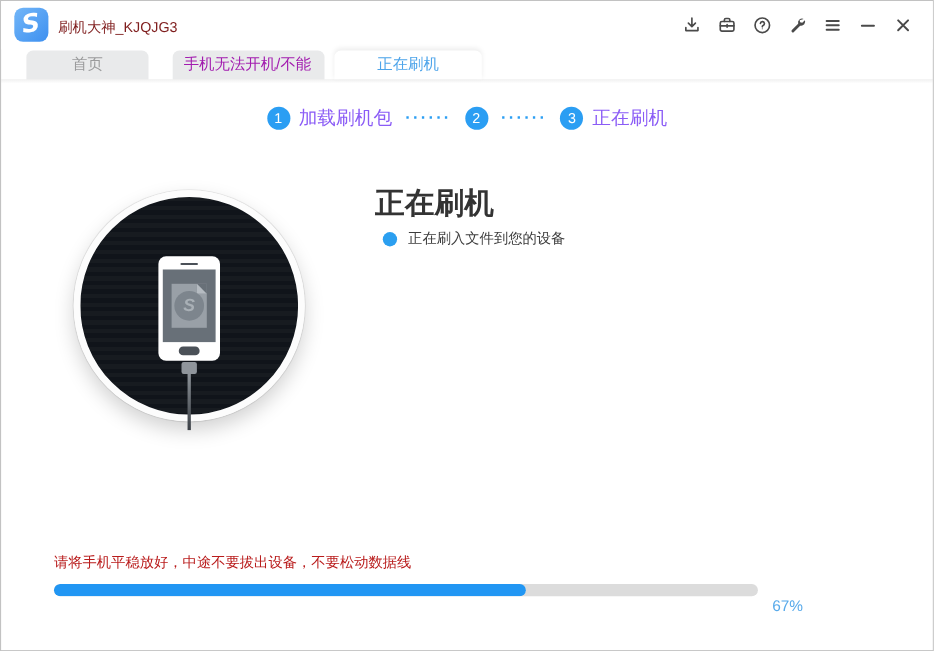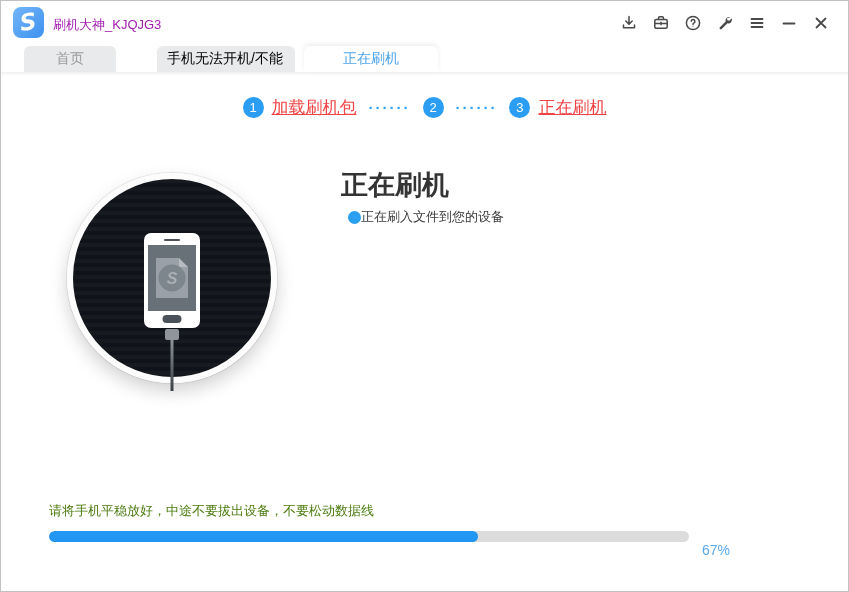--- a/index.html
+++ b/index.html
@@ -13,47 +13,47 @@
   .titlebar { position:absolute; left:0; top:0; width:100%; height:44px; background:#ffffff; }
   .logo {
     position:absolute; left:12px; top:6px; width:31px; height:31px; border-radius:8px;
     background:linear-gradient(135deg,#72b6f8 0%,#3e90f0 100%);
     display:flex; align-items:center; justify-content:center;
   }
   .logo .s-glyph {
     color:#ffffff; font-size:23px; font-weight:bold; font-style:italic;
     transform:rotate(-8deg); line-height:1; font-family:"DejaVu Sans",sans-serif;
   }
-  .title-text { position:absolute; left:52px; top:15px; font-size:13px; color:#a21caf; }
+  .title-text { position:absolute; left:52px; top:15px; font-size:13px; color:#7f1d1d; }
   .win-icons { position:absolute; right:18px; top:0; height:44px; display:flex; align-items:center; gap:14px; }
   .win-icons .ic { width:18px; height:18px; display:flex; align-items:center; justify-content:center; cursor:pointer; }
   .win-icons svg { stroke:#4a4a4a; fill:none; stroke-width:1.5; stroke-linecap:round; stroke-linejoin:round; }
 
   
   .tabstrip { position:absolute; left:0; top:45px; width:100%; height:26px; }
   .tab {
     position:absolute; top:0; height:26px; font-size:14px;
     display:flex; align-items:center; justify-content:center;
     border-radius:6px 6px 0 0; cursor:pointer; white-space:nowrap; overflow:hidden;
   }
   .tab-inactive { background:#e9eaeb; color:#9a9b9c; }
-  #tab-0 { left:23px;  width:92px; }
-  #tab-1 { left:156px; width:138px; justify-content:flex-start; padding-left:10px; color:#000000; }
+  #tab-0 { left:23px;  width:111px; }
+  #tab-1 { left:156px; width:138px; justify-content:flex-start; padding-left:10px; color:#a21caf; }
   #tab-2 { left:303px; width:134px; background:#ffffff; color:#4da4ea;
            box-shadow:0 -2px 5px rgba(0,0,0,0.07); z-index:2; }
   .strip-shadow { position:absolute; left:0; top:71px; width:100%; height:4px;
     background:linear-gradient(#0000000f, transparent); z-index:1; }
 
   
   .steps { position:absolute; left:0; top:93px; width:100%; height:26px;
     display:flex; align-items:center; justify-content:center; gap:10px; }
   .step { display:flex; align-items:center; gap:8px; }
   .step-circle { width:21px; height:21px; border-radius:50%; background:#2b9ef3;
     color:#fff; font-size:13px; display:flex; align-items:center; justify-content:center; }
-  .step-label { font-size:17px; color:#ef4444;text-decoration:underline; }
+  .step-label { font-size:17px; color:#8b5cf6; }
   .step-dots { color:#2b9ef3; font-size:15px; font-weight:bold; letter-spacing:2px; margin:0 2px; }
 
   
   .illus-circle {
     position:absolute; left:66px; top:172px; width:210px; height:210px; border-radius:50%;
     border:6px solid #fcfcfc;
     box-shadow:0 0 0 1px rgba(0,0,0,0.08), 0 8px 18px rgba(0,0,0,0.18);
     background:repeating-linear-gradient(180deg,#171b20 0px,#171b20 4px,#10141a 4px,#10141a 8px);
   }
   .phone { position:absolute; left:50%; top:54px; transform:translateX(-50%);
@@ -72,26 +72,26 @@
   .file-emblem span { color:#a9b0b6; font-size:16px; font-weight:bold; font-style:italic; }
   .phone .homebtn { position:absolute; left:50%; bottom:5px; transform:translateX(-50%);
     width:19px; height:8px; border-radius:4px; background:#4b5158; }
   .cable-plug { position:absolute; left:50%; top:150px; transform:translateX(-50%);
     width:14px; height:11px; border-radius:2px; background:#8f959b; }
   .cable-line { position:absolute; left:50%; top:160px; transform:translateX(-50%);
     width:3px; height:52px; background:linear-gradient(#8f959b,#3a3f45); }
 
   
   .main-heading { position:absolute; left:340px; top:166px; font-size:27px; font-weight:600; color:#333333; }
-  .status-row { position:absolute; left:347px; top:207px; display:flex; align-items:center; }
+  .status-row { position:absolute; left:347px; top:207px; display:flex; align-items:center; gap:10px; }
   .status-dot { width:13px; height:13px; border-radius:50%; background:#2b9ff0; }
   .status-text { font-size:13px; color:#3c3c3c; }
 
   
-  .tip-text { position:absolute; left:48px; top:501px; font-size:13px; color:#4d7c0f; }
+  .tip-text { position:absolute; left:48px; top:501px; font-size:13px; color:#b91c1c; }
   .progress-track { position:absolute; left:48px; top:530px; width:640px; height:11px;
     border-radius:6px; background:#dcdcdc; overflow:hidden; }
   .progress-fill { height:100%; border-radius:6px; background:#2196f3; width:0; }
   .progress-label { position:absolute; left:701px; top:541px; font-size:14px; color:#58aaea; }
 </style>
 </head>
 <body>
 
 <div id="window">
 

